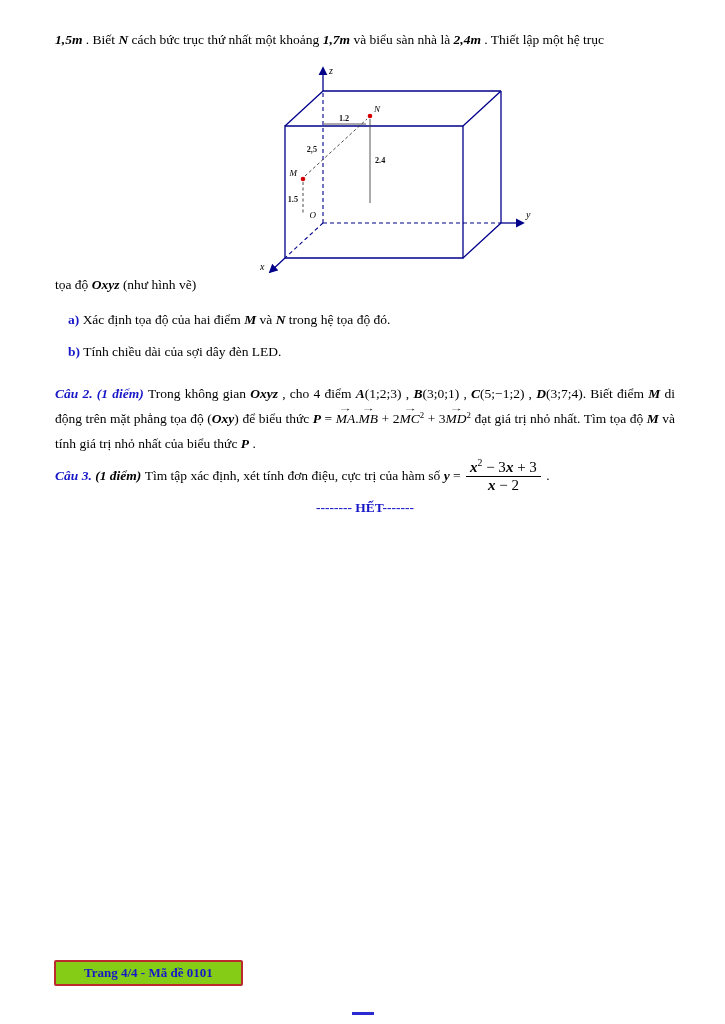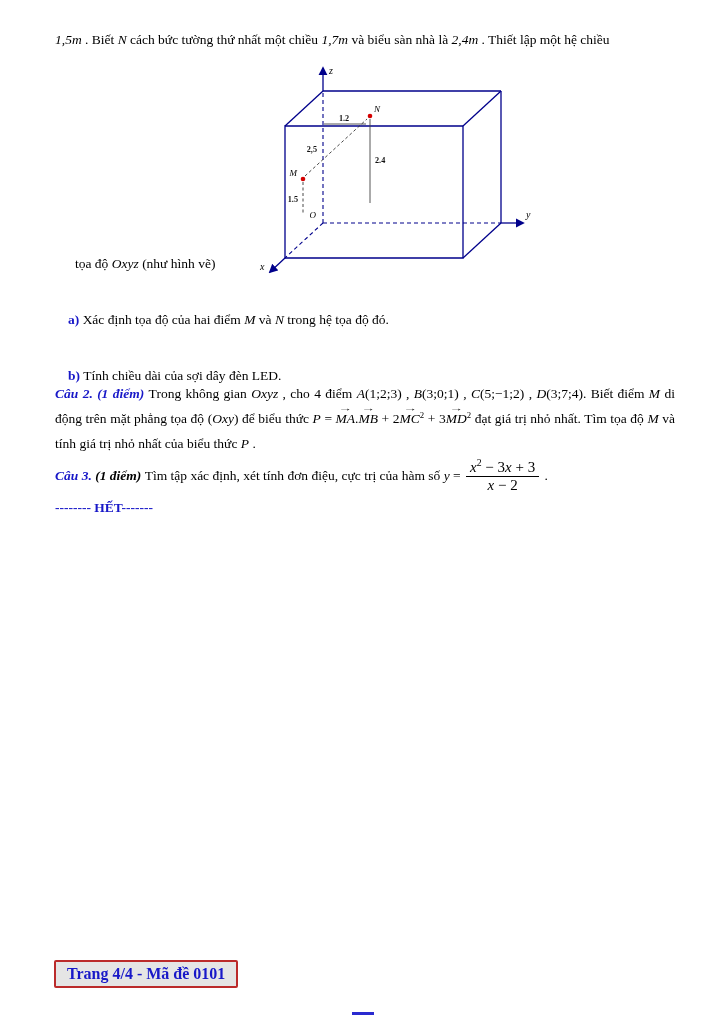--- a/index.html
+++ b/index.html
@@ -7,57 +7,57 @@
     --navy:#00008B;
     --red:#d40000;
     --footer-red:#bb2b2b;
   }
   html,body{margin:0;padding:0;}
   body{
     width:725px;height:1024px;background:#ffffff;position:relative;overflow:hidden;
     font-family:"Liberation Serif", serif;font-size:13.5px;color:#000;
   }
   .para{margin:0;}
-  .i{font-style:italic;}
+  .i{font-style:italic;font-weight:bold;}
   .bi{font-weight:bold;font-style:italic;}
   .bb{color:var(--blue);font-weight:bold;}
   .bbi{color:var(--blue);font-weight:bold;font-style:italic;}
   .sup{vertical-align:super;font-size:0.65em;line-height:0;}
   .vec{font-style:italic;position:relative;display:inline-block;line-height:1;}
   .vec::after{
     content:"\2192";position:absolute;left:50%;top:-0.85em;
     transform:translateX(-50%) scaleX(1.7);font-size:0.6em;font-style:normal;
   }
   .p-intro{position:absolute;top:30px;left:55px;right:50px;line-height:1.5;}
   .figure{position:absolute;left:253px;top:62px;width:285px;height:224px;}
-  .caption{position:absolute;top:256px;left:55px;margin-left:20px;}
+  .caption{position:absolute;top:277px;left:55px;}
   .item-a{position:absolute;top:312px;left:68px;}
-  .item-b{position:absolute;top:344px;left:68px;margin-top:24px;}
+  .item-b{position:absolute;top:344px;left:68px;}
   .cau2{position:absolute;top:381px;left:55px;right:50px;text-align:justify;line-height:25px;}
   .cau3{position:absolute;top:455px;left:55px;right:34px;line-height:42px;}
   .frac{display:inline-block;text-align:center;vertical-align:middle;line-height:1.15;font-size:15px;margin:0 2px;}
   .frac .num{display:block;border-bottom:1px solid #000;padding:0 4px;}
   .frac .den{display:block;}
-  .het{position:absolute;top:500px;left:55px;right:50px;text-align:left;color:var(--blue);font-weight:bold;}
+  .het{position:absolute;top:500px;left:55px;right:50px;text-align:center;color:var(--blue);font-weight:bold;}
   .footer-box{
     position:absolute;left:54px;top:960px;border:2px solid var(--footer-red);
-    border-radius:2px;padding:3px 11px;color:var(--blue);font-weight:bold;font-size:16px;background:#e5e5e5;
+    border-radius:2px;padding:3px 28px;color:var(--blue);font-weight:bold;font-size:13px;background:#84cc16;
   }
   .edge-mark{position:absolute;left:352px;top:1012px;width:22px;height:3px;background:#2a2ad0;}
   svg text{font-family:"Liberation Serif", serif;}
   .axlbl{font-style:italic;font-size:10px;fill:#000;}
   .ptlbl{font-style:italic;font-size:9px;fill:#000;}
   .dimlbl{font-size:8.2px;font-weight:bold;fill:#111;}
 </style>
 </head>
 <body>
 
 <div>
 
-  <p class="para p-intro"><span class="i">1,5m</span><span> . Biết </span><span class="i">N</span><span>  cách bức tường thứ nhất một chiều </span><span class="i">1,7m</span><span> và biểu sàn nhà là </span><span class="i">2,4m</span><span> . Thiết lập một hệ chiều</span></p>
+  <p class="para p-intro"><span class="i">1,5m</span><span> . Biết </span><span class="i">N</span><span>  cách bức trục thứ nhất một khoảng </span><span class="i">1,7m</span><span> và biểu sàn nhà là </span><span class="i">2,4m</span><span> . Thiết lập một hệ trục</span></p>
 
   <div class="figure">
     <svg width="285" height="224" viewBox="0 0 285 224" xmlns="http://www.w3.org/2000/svg">
       <defs>
         <marker id="ah" viewBox="0 0 10 10" refX="8" refY="5" markerWidth="7" markerHeight="7" orient="auto-start-reverse">
           <path d="M0,0 L10,5 L0,10 z" fill="#00008B"></path>
         </marker>
       </defs>
 
       <g stroke="#00008B" stroke-width="1.3" fill="none">

